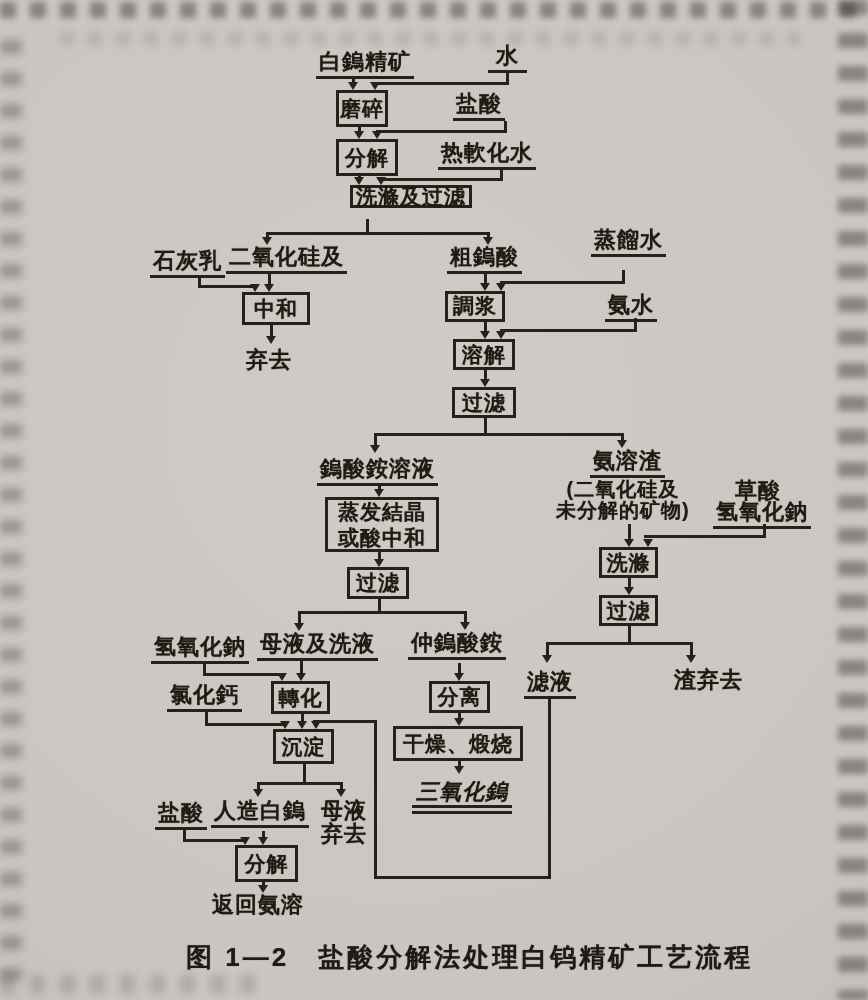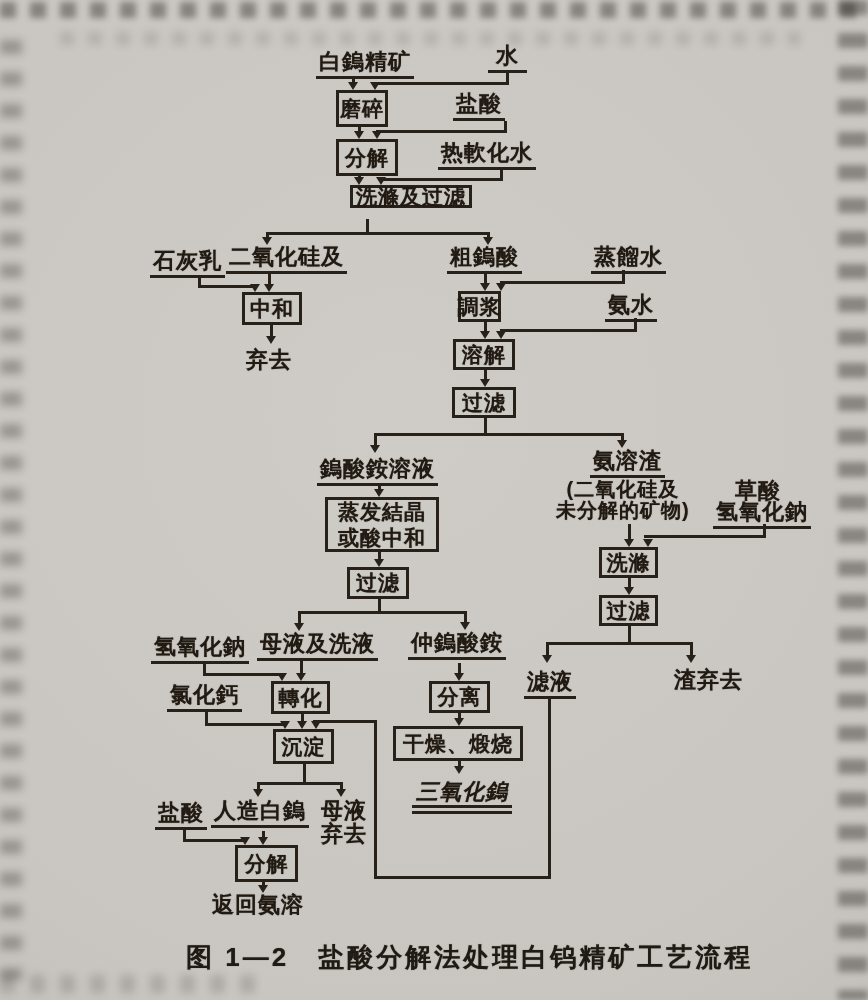--- a/index.html
+++ b/index.html
@@ -52,21 +52,21 @@
   <div id="diagram">
 
     <div class="lbl ul" style="left:316px;top:50px;">白鎢精矿</div>
     <div class="lbl ul" style="left:488px;top:44px;padding:0 8px 3px 8px;">水</div>
     <div class="lbl ul" style="left:453px;top:92px;">盐酸</div>
     <div class="lbl ul" style="left:438px;top:141px;text-align:center;">热軟化水</div>
     <div class="lbl ul" style="left:150px;top:249px;">石灰乳</div>
     <div class="lbl ul" style="left:226px;top:245px;">二氧化硅及</div>
     <div class="lbl" style="left:246px;top:348px;">弃去</div>
     <div class="lbl ul" style="left:447px;top:245px;">粗鎢酸</div>
-    <div class="lbl ul" style="left:591px;top:245px;">蒸餾水</div>
+    <div class="lbl ul" style="left:591px;top:228px;">蒸餾水</div>
     <div class="lbl ul" style="left:605px;top:293px;">氨水</div>
     <div class="lbl ul" style="left:317px;top:457px;">鎢酸銨溶液</div>
     <div class="lbl ul" style="left:151px;top:635px;">氢氧化鈉</div>
     <div class="lbl ul" style="left:257px;top:632px;">母液及洗液</div>
     <div class="lbl ul" style="left:408px;top:631px;">仲鎢酸銨</div>
     <div class="lbl ul" style="left:167px;top:683px;">氯化鈣</div>
     <div class="lbl ul" style="left:155px;top:801px;">盐酸</div>
     <div class="lbl ul" style="left:211px;top:799px;">人造白鎢</div>
     <div class="lbl two" style="left:321px;top:799px;">
       <span>母液</span>
@@ -86,24 +86,24 @@
 
     <div class="pbox" style="left:336px;top:90px;width:52px;height:37px;">
         <span>磨碎</span>
       </div>
     <div class="pbox" style="left:336px;top:139px;width:62px;height:37px;">
         <span>分解</span>
       </div>
     <div class="pbox" style="left:305px;top:185px;width:122px;height:23px;margin-left:45px;">
         <span>洗滌及过滤</span>
       </div>
-    <div class="pbox" style="left:242px;top:292px;width:60px;height:33px;">
+    <div class="pbox" style="left:242px;top:292px;width:68px;height:33px;">
         <span>中和</span>
       </div>
-    <div class="pbox" style="left:458px;top:291px;width:43px;height:31px;">
+    <div class="pbox" style="left:445px;top:291px;width:60px;height:31px;font-family:Liberation Serif, serif;">
         <span>調浆</span>
       </div>
     <div class="pbox" style="left:453px;top:339px;width:62px;height:31px;">
         <span>溶解</span>
       </div>
     <div class="pbox" style="left:452px;top:387px;width:64px;height:31px;">
         <span>过滤</span>
       </div>
     <div class="pbox" style="left:325px;top:497px;width:114px;height:55px;">
       <span>蒸发結晶</span>

